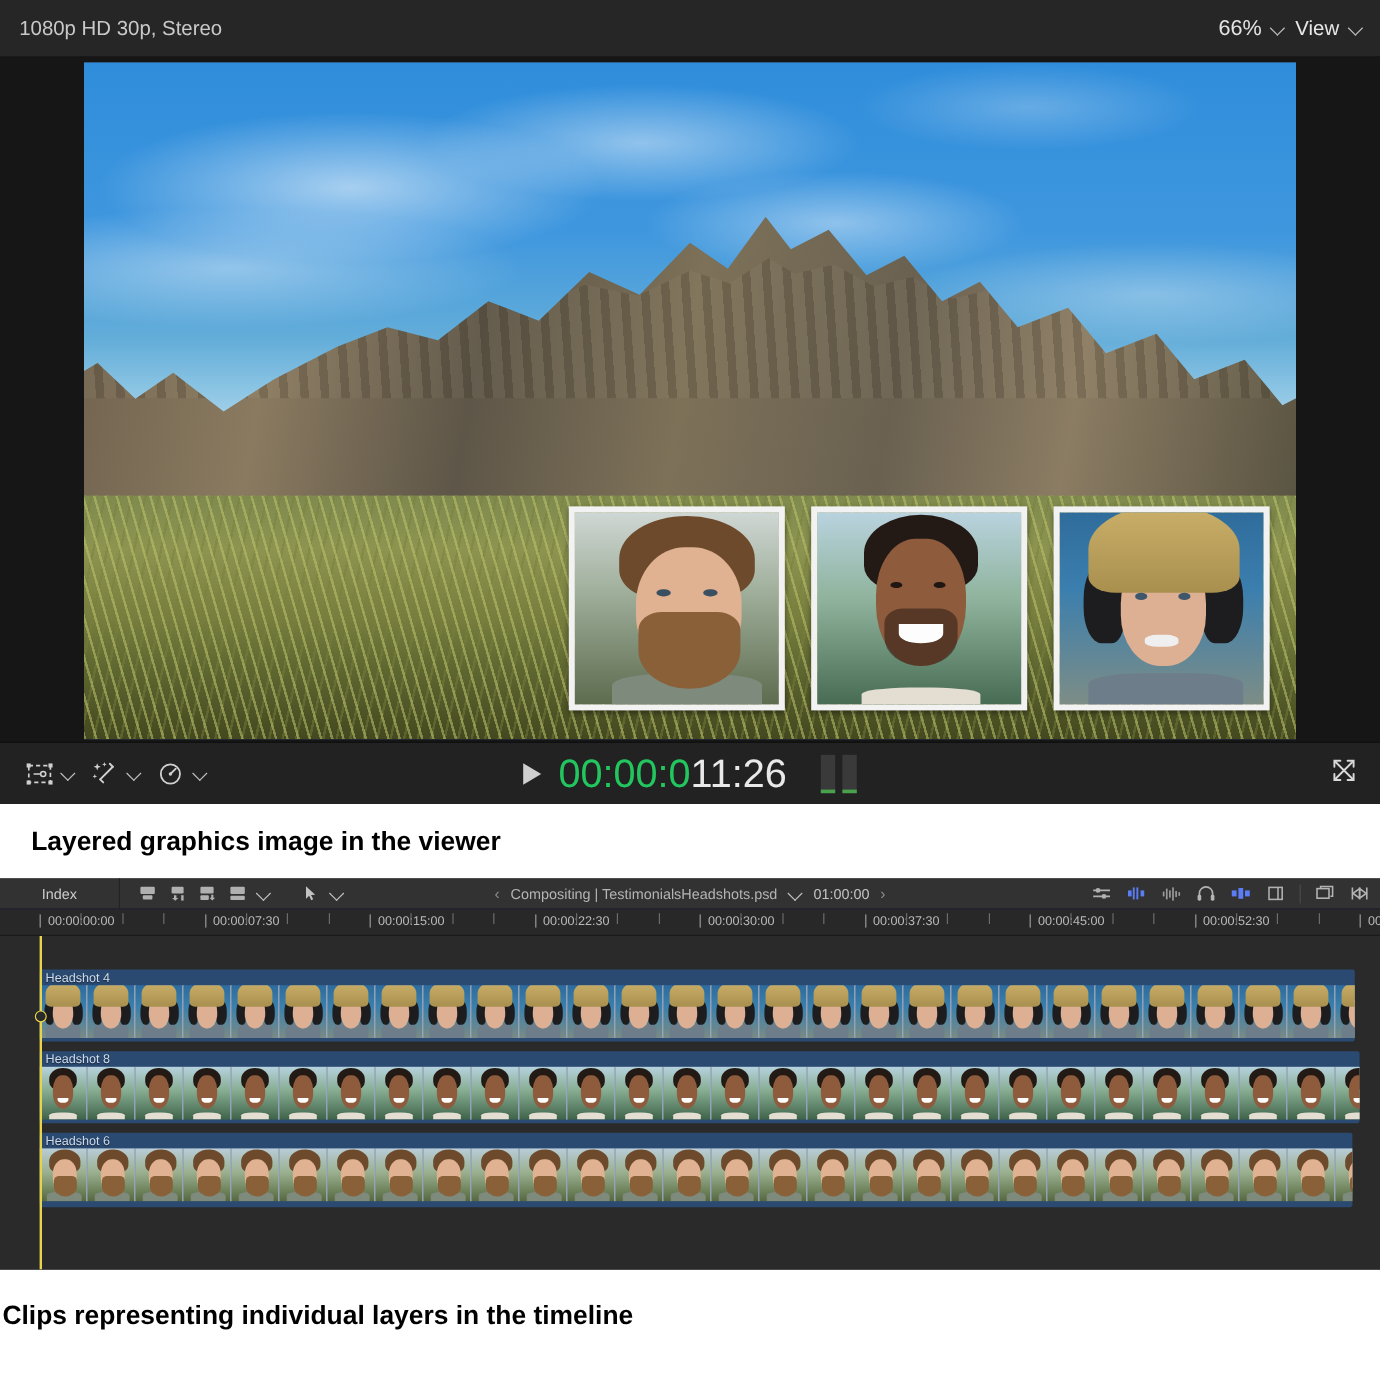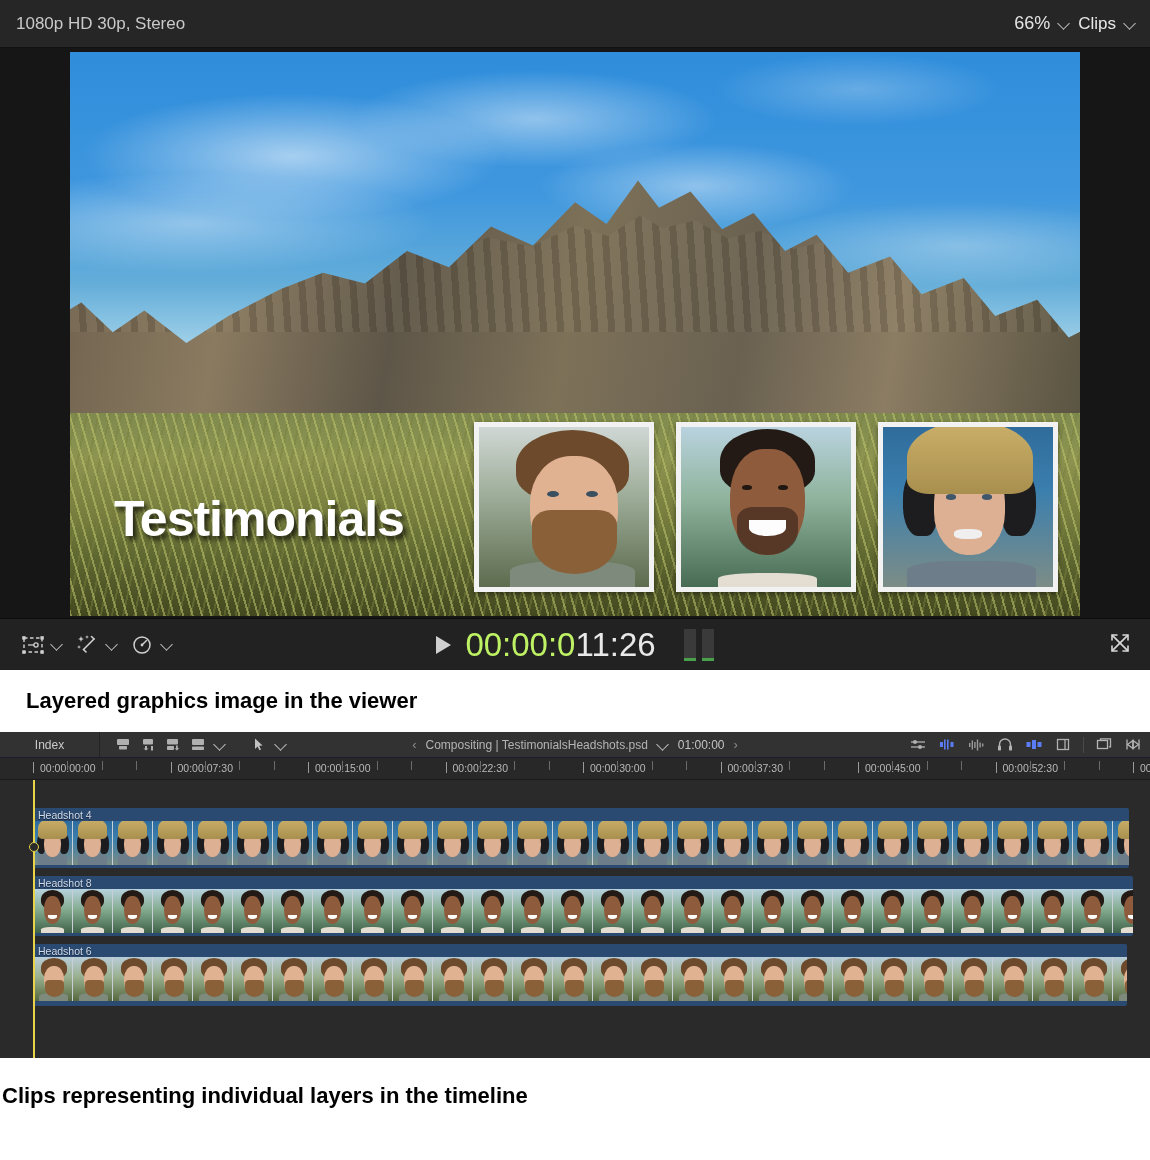--- a/index.html
+++ b/index.html
@@ -154,21 +154,21 @@
   .vb-btn { display: flex; align-items: center; gap: 5px; padding: 3px 4px; }
   .ico { width: 26px; height: 24px; display: block; }
   .vb-center {
     position: absolute; left: 0; right: 0; margin: 0 auto;
     display: flex; align-items: center; justify-content: center; gap: 14px;
     pointer-events: none;
   }
   .vb-center > * { pointer-events: auto; }
   .play-tri { width: 0; height: 0; border-left: 15px solid #cfcfcf; border-top: 9px solid transparent; border-bottom: 9px solid transparent; }
   .tc { font-size: 33px; font-family: "Liberation Sans", sans-serif; letter-spacing: 0px; }
-  .tc .dim { color: #bef264; }
+  .tc .dim { color: #22c55e; }
   .tc .lit { color: #e9e9e9; }
   .meters { display: flex; gap: 6px; margin-left: 14px; }
   .meter { width: 12px; height: 32px; background: #3a3a3a; position: relative; }
   .meter::after { content: ""; position: absolute; left: 0; right: 0; bottom: 0; height: 3px; background: #49a14b; }
   .vb-right { position: absolute; right: 18px; }
 
   
   .caption {
     width: 1150px; background: #fff;
     color: #000; font-size: 22px; font-weight: bold;
@@ -237,37 +237,36 @@
 
 <div class="viewer-wrap">
 
   <div class="viewer-topbar">
     <div class="vt-left">1080p HD 30p, Stereo</div>
 
 
     <div class="vt-right">
       <span class="vt-zoom">66%</span>
       <span class="chev"></span>
-      <span class="vt-view">Clips</span>
+      <span class="vt-view">View</span>
       <span class="chev"></span>
     </div>
   </div>
 
   <div class="viewer-canvas">
     <div class="video-frame">
       <div class="sky"></div>
       <div class="sea"></div>
       <div class="distant-ridge"></div>
       <div class="mountain">
           <div class="mountain-shade"></div>
         </div>
       <div class="shore"></div>
       <div class="grass"></div>
 
-      <div class="title-text">Testimonials</div>
 
       <div class="headshots">
         <div class="hs hs-1">
           <div class="face f1-body"></div>
           <div class="face f1-hair"></div>
           <div class="face f1-skin"></div>
           <div class="face f1-beard"></div>
           <div class="face f1-eye" style="left:40%"></div>
           <div class="face f1-eye" style="left:63%"></div>
         </div>

